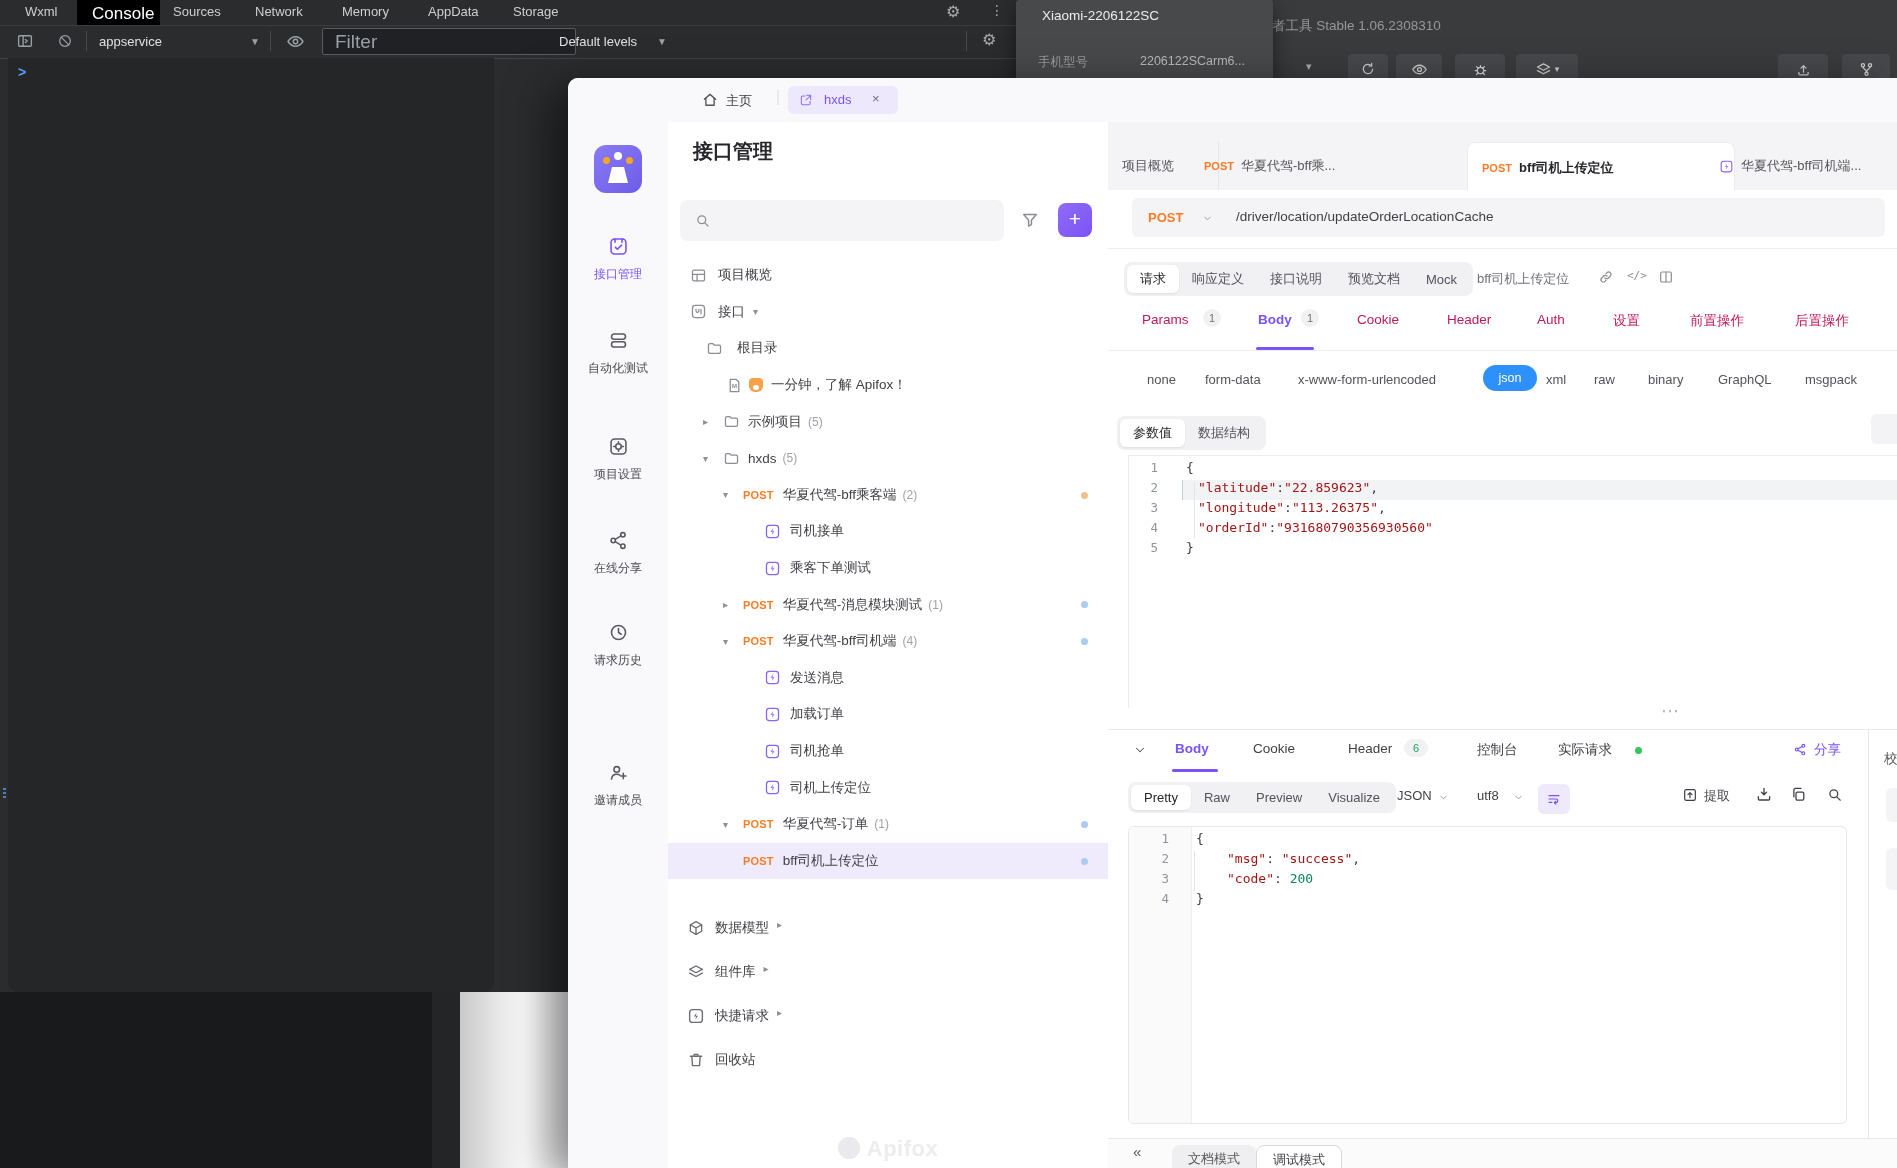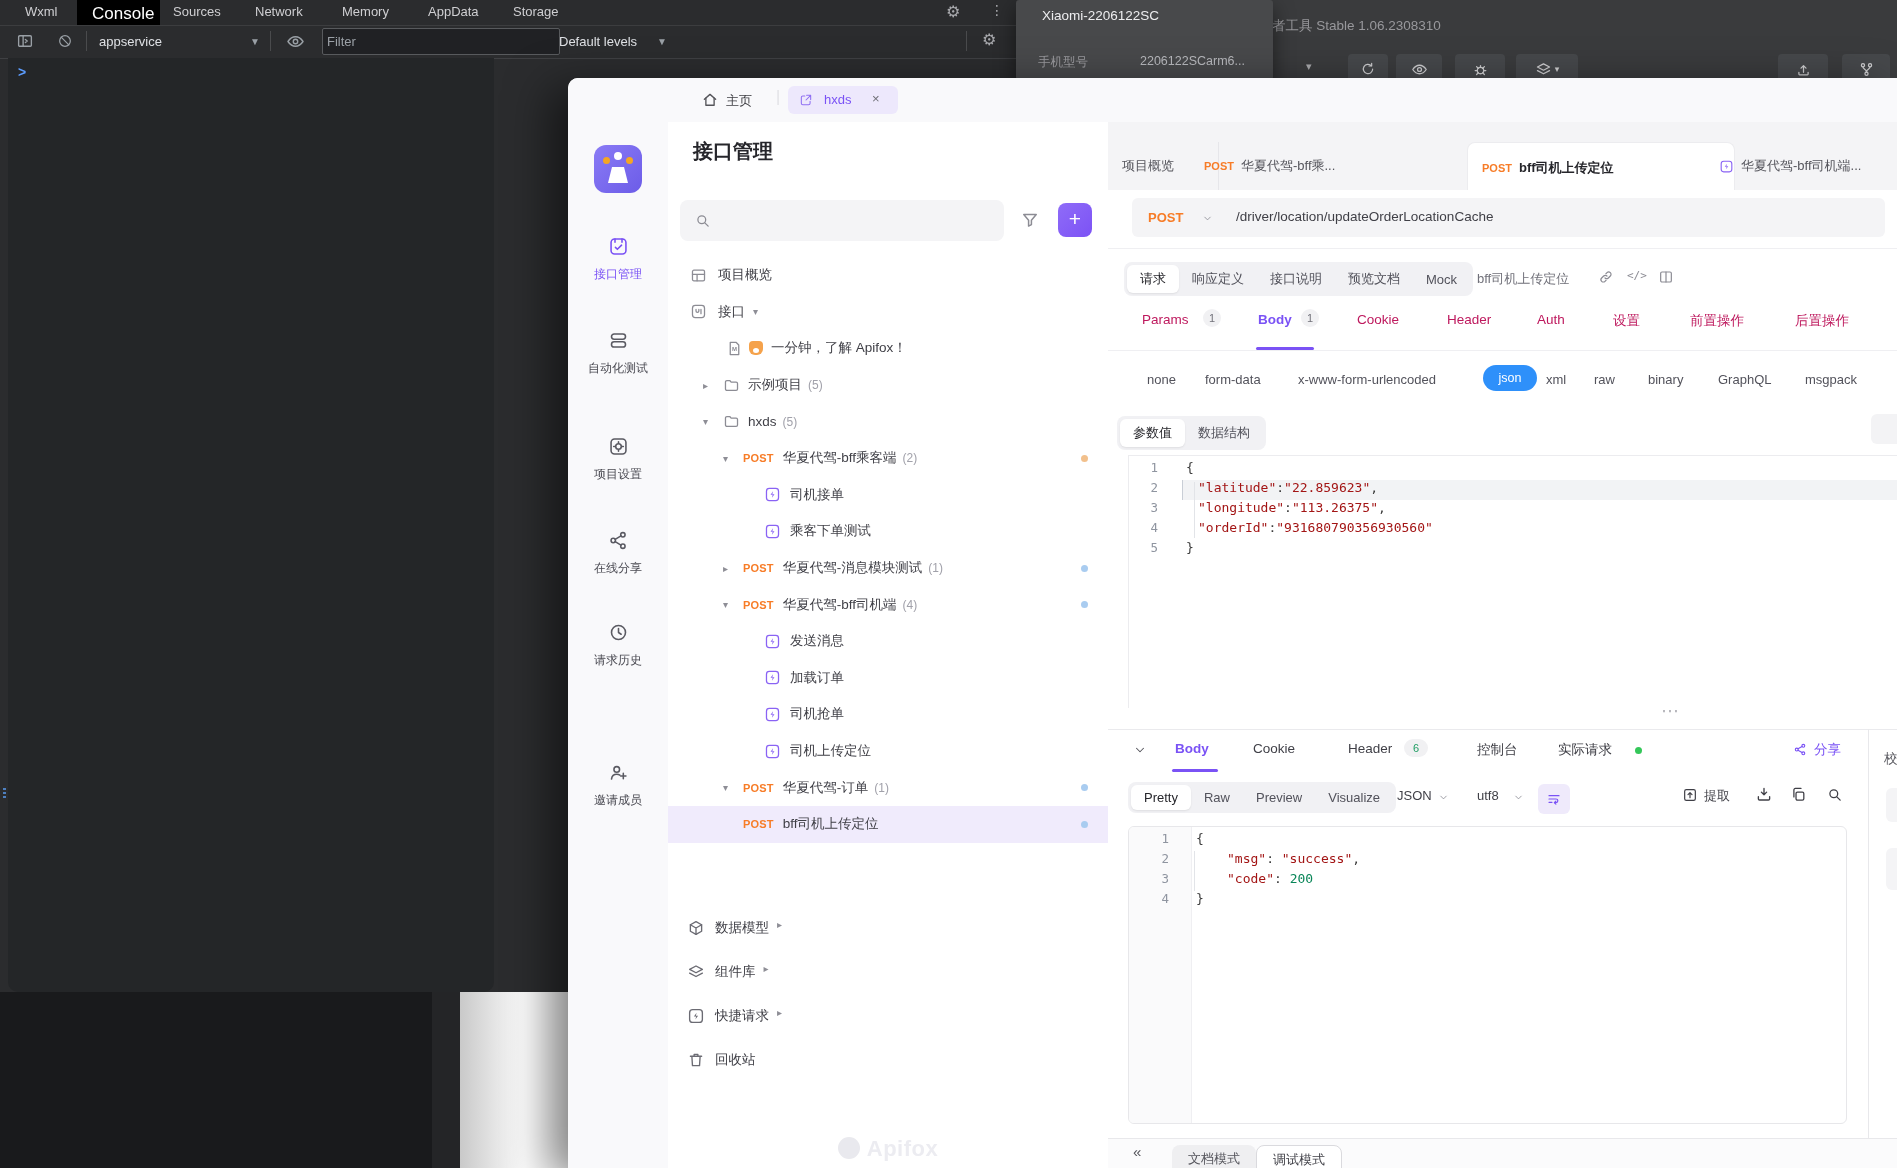--- a/index.html
+++ b/index.html
@@ -13,21 +13,21 @@
   #dt-tabbar{left:0;top:0;width:100%;height:25px;border-bottom:1px solid #3C3D3F;}
   .dt-tab{position:absolute;top:4px;font-size:13px;color:#CFCFD2;cursor:default;}
   #dt-console-chip{position:absolute;left:77px;top:0;width:83px;height:25px;background:#000;}
   #dt-console-chip span{position:absolute;left:15px;top:4px;font-size:17px;color:#fff;}
   #dt-toolbar{left:0;top:25px;width:100%;height:33px;border-bottom:1px solid #3F4043;}
   .dt-sep{position:absolute;top:6px;width:1px;height:20px;background:#4A4B4D;}
   .dt-ic{position:absolute;color:#9AA0A6;}
   .dt-txt{position:absolute;font-size:13px;color:#DFE1E5;}
   .dt-caret{position:absolute;font-size:10px;color:#9AA0A6;}
   #dt-filter{position:absolute;left:322px;top:3px;width:228px;height:25px;background:#202124;
-     border:1px solid #585A5D;color:#BDC1C6;font-size:13px;padding:0 4px;outline:none;border-radius:2px;
+     border:1px solid #585A5D;color:#BDC1C6;font-size:19px;padding:0 12px;outline:none;border-radius:2px;
      font-family:"Liberation Sans",sans-serif;}
   #dt-filter::placeholder{color:#9AA0A6;}
   #dt-pane{left:8px;top:58px;width:486px;height:934px;background:#242628;border-radius:0 0 10px 10px;}
   #dt-prompt{position:absolute;left:10px;top:6px;color:#5C9DFF;font-weight:700;font-size:14px;}
   #dt-speck{position:absolute;left:-5px;top:730px;width:3px;height:10px;
      background:repeating-linear-gradient(#4D7FBF 0 2px,transparent 2px 4px);}
   
   #wx-bar{left:1020px;top:0;width:877px;height:78px;background:#3A3B3D;}
   #wx-title{position:absolute;left:252px;top:17px;font-size:13.5px;color:#98989C;}
   .wx-btn{position:absolute;top:54px;height:30px;background:#46484B;border-radius:4px;color:#CFCFD1;
@@ -336,20 +336,29 @@
             <span class="ic" style="width:17px;height:17px;color:#8C8C94;flex:0 0 17px;margin-right:11px">
               <svg viewBox="0 0 24 24" fill="none" stroke="currentColor" stroke-width="1.8" stroke-linecap="round" stroke-linejoin="round">
                 <rect x="3.5" y="3.5" width="17" height="17" rx="4"></rect>
                 <path d="M8.5 9v2.2a2 2 0 0 0 4 0V9M15.5 9v6"></path>
               </svg>
             </span>
             <span class="lb">接口</span>
             <span class="caret" style="margin-left:8px">▾</span>
           </div>
           <div class="trow">
+            <span style="flex:0 0 38px"></span>
+            <span class="ic" style="width:17px;height:17px;color:#8C8C94;flex:0 0 17px;margin-right:14px">
+              <svg viewBox="0 0 24 24" fill="none" stroke="currentColor" stroke-width="1.8" stroke-linecap="round" stroke-linejoin="round">
+                <path d="M3.5 7a2 2 0 0 1 2-2h4l2 2.2h7a2 2 0 0 1 2 2V17a2 2 0 0 1-2 2h-13a2 2 0 0 1-2-2z"></path>
+              </svg>
+            </span>
+            <span class="lb">根目录</span>
+          </div>
+          <div class="trow">
             <span style="flex:0 0 58px"></span>
             <span class="ic" style="width:17px;height:17px;color:#8C8C94;flex:0 0 17px;margin-right:6px">
               <svg viewBox="0 0 24 24" fill="none" stroke="currentColor" stroke-width="1.8" stroke-linecap="round" stroke-linejoin="round">
                 <path d="M6 3.5h8.5l3.5 3.5v13.5H6z"></path>
                 <text x="12" y="16" font-size="8.5" text-anchor="middle" fill="currentColor" stroke="none" font-weight="bold">M</text>
               </svg>
             </span>
             <span class="fox"></span>
             <span class="lb">一分钟，了解 Apifox！</span>
           </div>

